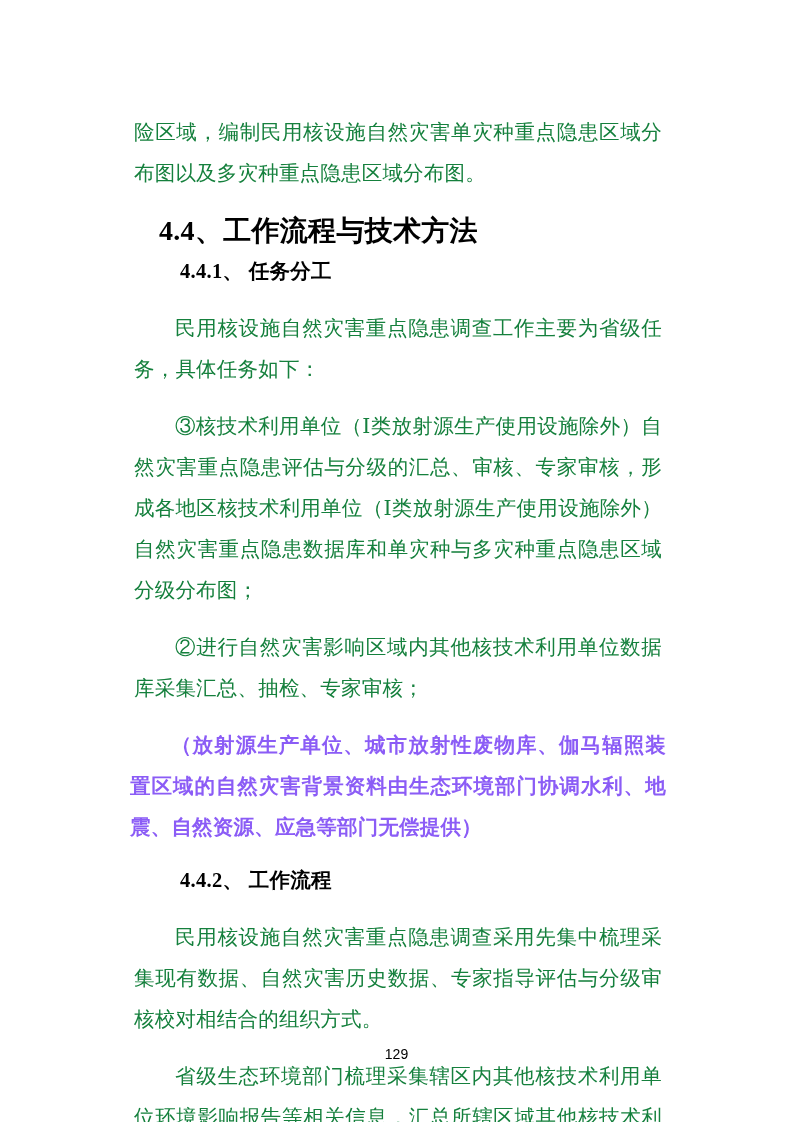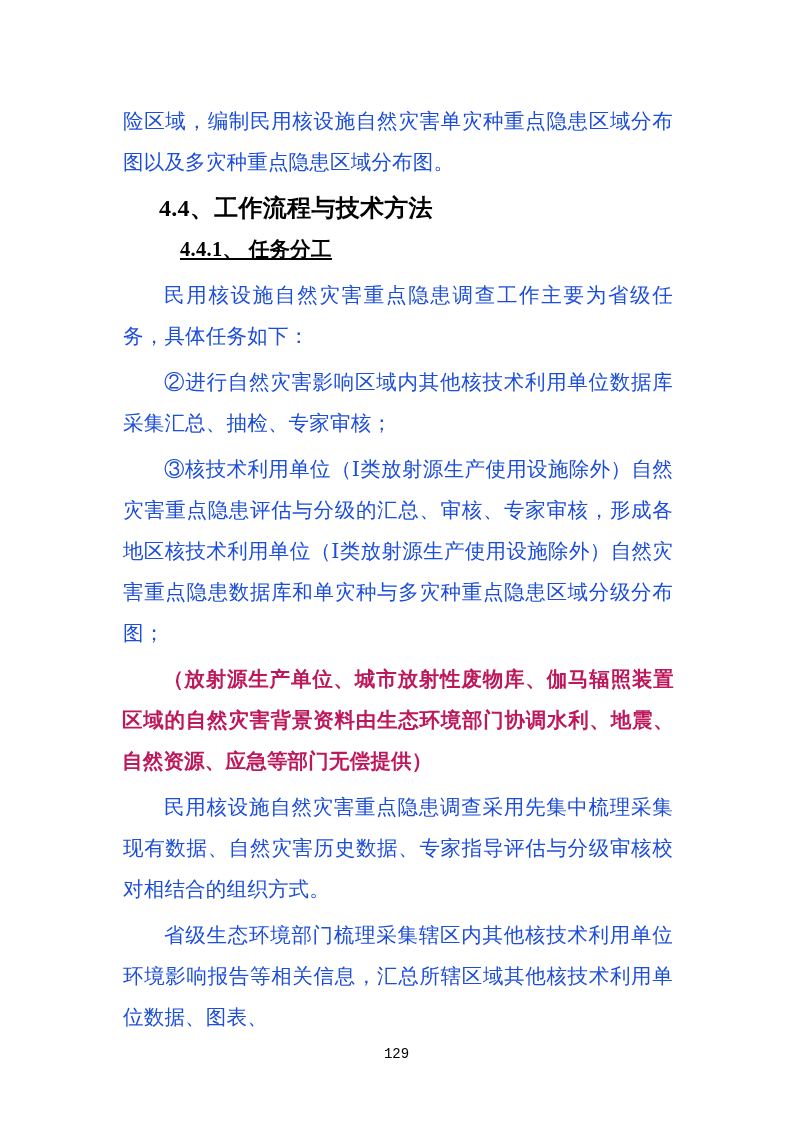--- a/index.html
+++ b/index.html
@@ -21,92 +21,92 @@
   }
   .content {
     position: absolute;
     left: 118px;
     top: 96px;
     width: 560px;
   }
   .para {
     font-size: 20.5px;
     line-height: 41px;
-    color: #1d4ed8;
+    color: #15803d;
     text-align: justify;
     text-justify: inter-ideograph;
-    margin: 5px;
+    margin: 16px;
     letter-spacing: 0.2px;
   }
   .indent2 {
     text-indent: 41px;
   }
   .heading {
-    font-size: 24px;
+    font-size: 28px;
     line-height: 41px;
     font-weight: bold;
     color: #000000;
     margin: 0;
     text-indent: 41px;
     letter-spacing: 0.3px;
   }
   .subheading {
     font-size: 20.5px;
     line-height: 41px;
     font-weight: bold;
     color: #000000;
     margin: 0;
     text-indent: 62px;
     letter-spacing: 0.3px;
-    text-decoration: underline;
   }
   .bold-para {
     font-size: 20.5px;
     line-height: 41px;
     font-weight: bold;
-    color: #be185d;
-    margin: 4px;
+    color: #8b5cf6;
+    margin: 12px;
     text-align: justify;
     text-justify: inter-ideograph;
     text-indent: 41px;
     letter-spacing: 0.2px;
   }
   .footer {
     position: absolute;
     left: 0;
     right: 0;
     top: 1046px;
     text-align: center;
     font-size: 14px;
-    font-family: Liberation Mono, monospace;
+    font-family: Liberation Sans, sans-serif;
     color: #000000;
   }
 </style>
 </head>
 <body>
 
 <div class="page">
   <div class="content">
 
     <p class="para">险区域，编制民用核设施自然灾害单灾种重点隐患区域分布图以及多灾种重点隐患区域分布图。</p>
 
     <h2 class="heading">4.4、工作流程与技术方法</h2>
 
     <h3 class="subheading">4.4.1、   任务分工</h3>
 
     <p class="para indent2">民用核设施自然灾害重点隐患调查工作主要为省级任务，具体任务如下：</p>
 
 
+    <p class="para indent2">③核技术利用单位（Ⅰ类放射源生产使用设施除外）自然灾害重点隐患评估与分级的汇总、审核、专家审核，形成各地区核技术利用单位（Ⅰ类放射源生产使用设施除外）自然灾害重点隐患数据库和单灾种与多灾种重点隐患区域分级分布图；</p>
+
     <p class="para indent2">②进行自然灾害影响区域内其他核技术利用单位数据库采集汇总、抽检、专家审核；</p>
-
-    <p class="para indent2">③核技术利用单位（Ⅰ类放射源生产使用设施除外）自然灾害重点隐患评估与分级的汇总、审核、专家审核，形成各地区核技术利用单位（Ⅰ类放射源生产使用设施除外）自然灾害重点隐患数据库和单灾种与多灾种重点隐患区域分级分布图；</p>
 
 
     <p class="bold-para">（放射源生产单位、城市放射性废物库、伽马辐照装置区域的自然灾害背景资料由生态环境部门协调水利、地震、自然资源、应急等部门无偿提供）</p>
 
+    <h3 class="subheading">4.4.2、   工作流程</h3>
 
     <p class="para indent2">民用核设施自然灾害重点隐患调查采用先集中梳理采集现有数据、自然灾害历史数据、专家指导评估与分级审核校对相结合的组织方式。</p>
 
     <p class="para indent2">省级生态环境部门梳理采集辖区内其他核技术利用单位环境影响报告等相关信息，汇总所辖区域其他核技术利用单位数据、图表、</p>
 
   </div>
 
   <div class="footer">129</div>
 </div>
 

